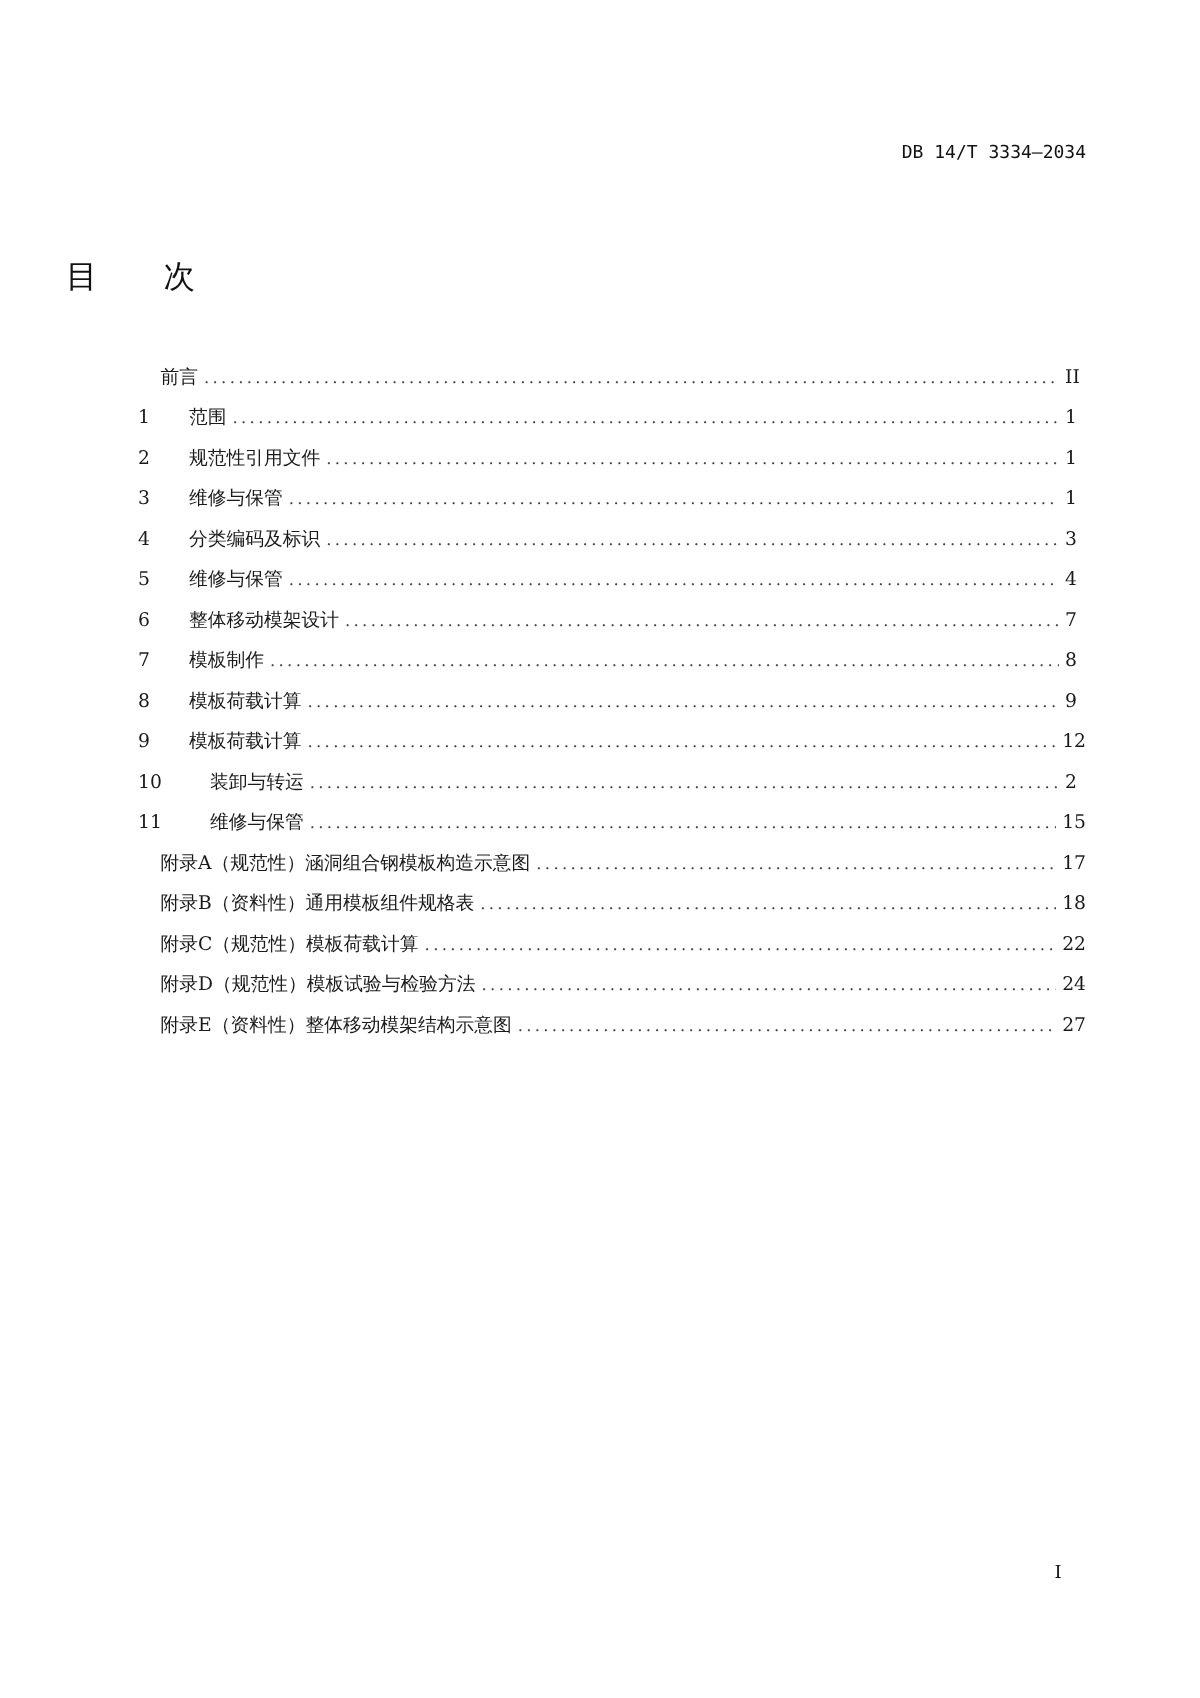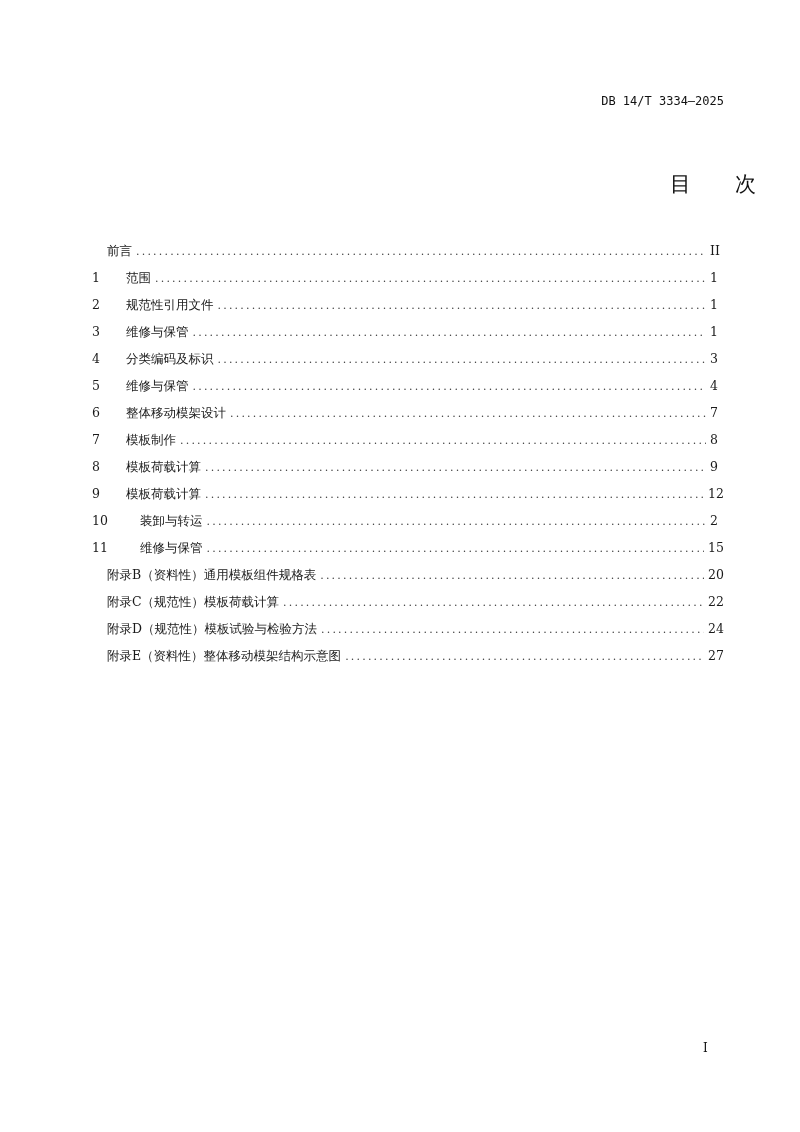--- a/index.html
+++ b/index.html
@@ -1,34 +1,34 @@
 <!DOCTYPE html>
 <html><head>
 <meta charset="utf-8">
 <style>
   html, body { margin: 0; padding: 0; background: #ffffff; }
   body { width: 800px; height: 1132px; position: relative; overflow: hidden;
          font-family: "DejaVu Serif", "Liberation Serif", serif; color: #1a1a1a; }
   .std-code { position: absolute; top: 94px; right: 76px; font-family: "DejaVu Sans Mono", "Liberation Mono", monospace;
               font-size: 12px; color: #111; letter-spacing: 0px; }
-  .title { position: absolute; top: 170px; left: 0; width: 800px; text-align: right;
+  .title { position: absolute; top: 170px; left: 0; width: 800px; text-align: left;
            font-family: "DejaVu Sans", "Liberation Sans", sans-serif; font-size: 21px; color: #111; letter-spacing: 44px; text-indent: 44px; }
   .toc { position: absolute; top: 243px; left: 92px; width: 632px; }
   .toc-row { display: flex; align-items: baseline; height: 27px; font-size: 12.5px; white-space: nowrap; overflow: hidden; }
   .toc-num { display: inline-block; }
   .toc-label { display: inline-block; margin-left: 15px; }
   .toc-dots { flex: 1; overflow: hidden; margin: 0 4px; color: #444; letter-spacing: 2.2px; font-size: 11px; }
   .toc-dots::before { content: "........................................................................................................................................................................................"; }
   .toc-page { display: inline-block; min-width: 14px; }
   .page-num { position: absolute; top: 1041px; left: 703px; font-size: 12px; color: #111; }
 </style>
 </head>
 <body>
 
-<div class="std-code">DB 14/T 3334—2025</div>
+<div class="std-code">DB 14/T 3334—2034</div>
 
 <div class="title">目次</div>
 
 <div class="toc">
   <div class="toc-row">
     <span class="toc-label">前言</span>
     <span class="toc-dots"></span>
     <span class="toc-page">II</span>
   </div>
   <div class="toc-row">
@@ -91,23 +91,28 @@
     <span class="toc-dots"></span>
     <span class="toc-page">2</span>
   </div>
   <div class="toc-row">
     <span class="toc-num" style="width:33px">11</span>
     <span class="toc-label">维修与保管</span>
     <span class="toc-dots"></span>
     <span class="toc-page">15</span>
   </div>
   <div class="toc-row">
+    <span class="toc-label">附录A（规范性）涵洞组合钢模板构造示意图</span>
+    <span class="toc-dots"></span>
+    <span class="toc-page">17</span>
+  </div>
+  <div class="toc-row">
     <span class="toc-label">附录B（资料性）通用模板组件规格表</span>
     <span class="toc-dots"></span>
-    <span class="toc-page">20</span>
+    <span class="toc-page">18</span>
   </div>
   <div class="toc-row">
     <span class="toc-label">附录C（规范性）模板荷载计算</span>
     <span class="toc-dots"></span>
     <span class="toc-page">22</span>
   </div>
   <div class="toc-row">
     <span class="toc-label">附录D（规范性）模板试验与检验方法</span>
     <span class="toc-dots"></span>
     <span class="toc-page">24</span>

